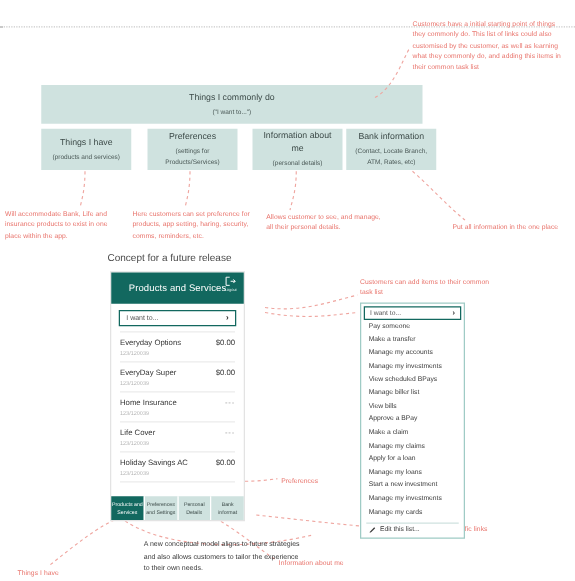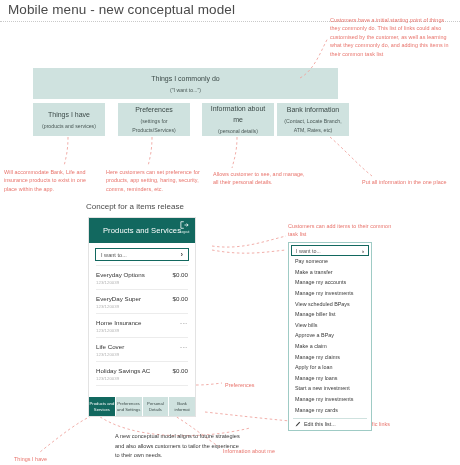--- a/index.html
+++ b/index.html
@@ -238,21 +238,20 @@
     font-size: 5.6px;
     line-height: 9.5px;
     color: #3a3a3a;
   }
 </style>
 </head>
 <body>
 
 <div class="page">
 
-  <div class="title">Mobile menu - new conceptual model</div>
   <div class="title-rule"></div>
 
   <div class="mintbox" id="box-commonly">
     <div class="mb-title">Things I commonly do</div>
     <div class="mb-sub">("I want to...")</div>
   </div>
 
   <div class="mintbox" id="box-things">
     <div class="mb-title">Things I have</div>
     <div class="mb-sub">(products and services)</div>
@@ -303,21 +302,21 @@
   <div class="anno" id="anno-left">Will accommodate Bank, Life and insurance products to exist in one place within the app.</div>
   <div class="anno" id="anno-prefs">Here customers can set  preference for products, app setting, haring, security, comms, reminders, etc.</div>
   <div class="anno" id="anno-personal">Allows customer to see, and manage, all their personal details.</div>
   <div class="anno" id="anno-bank">Put all information in the one place</div>
   <div class="anno" id="anno-addtask">Customers can add items to their common task list</div>
   <div class="anno" id="anno-prefs2">Preferences</div>
   <div class="anno" id="anno-banklinks">Bank specific links</div>
   <div class="anno" id="anno-infoabout">Information about me</div>
   <div class="anno" id="anno-thingshave">Things I have</div>
 
-  <div class="concept-label">Concept for a items release</div>
+  <div class="concept-label">Concept for a future release</div>
 
   <div id="phone">
     <div id="phone-header">
       <span class="ph-title">Products and Services</span>
       <div id="logout">
         <svg width="9" height="8" viewBox="0 0 12 11">
           <path d="M1 1 H5 M1 1 V10 M1 10 H5" fill="none" stroke="#ffffff" stroke-width="1.1"></path>
           <path d="M6 5.5 H11 M9 3.5 L11 5.5 L9 7.5" fill="none" stroke="#ffffff" stroke-width="1.1"></path>
         </svg>
         <span class="lo-label">Logout</span>

